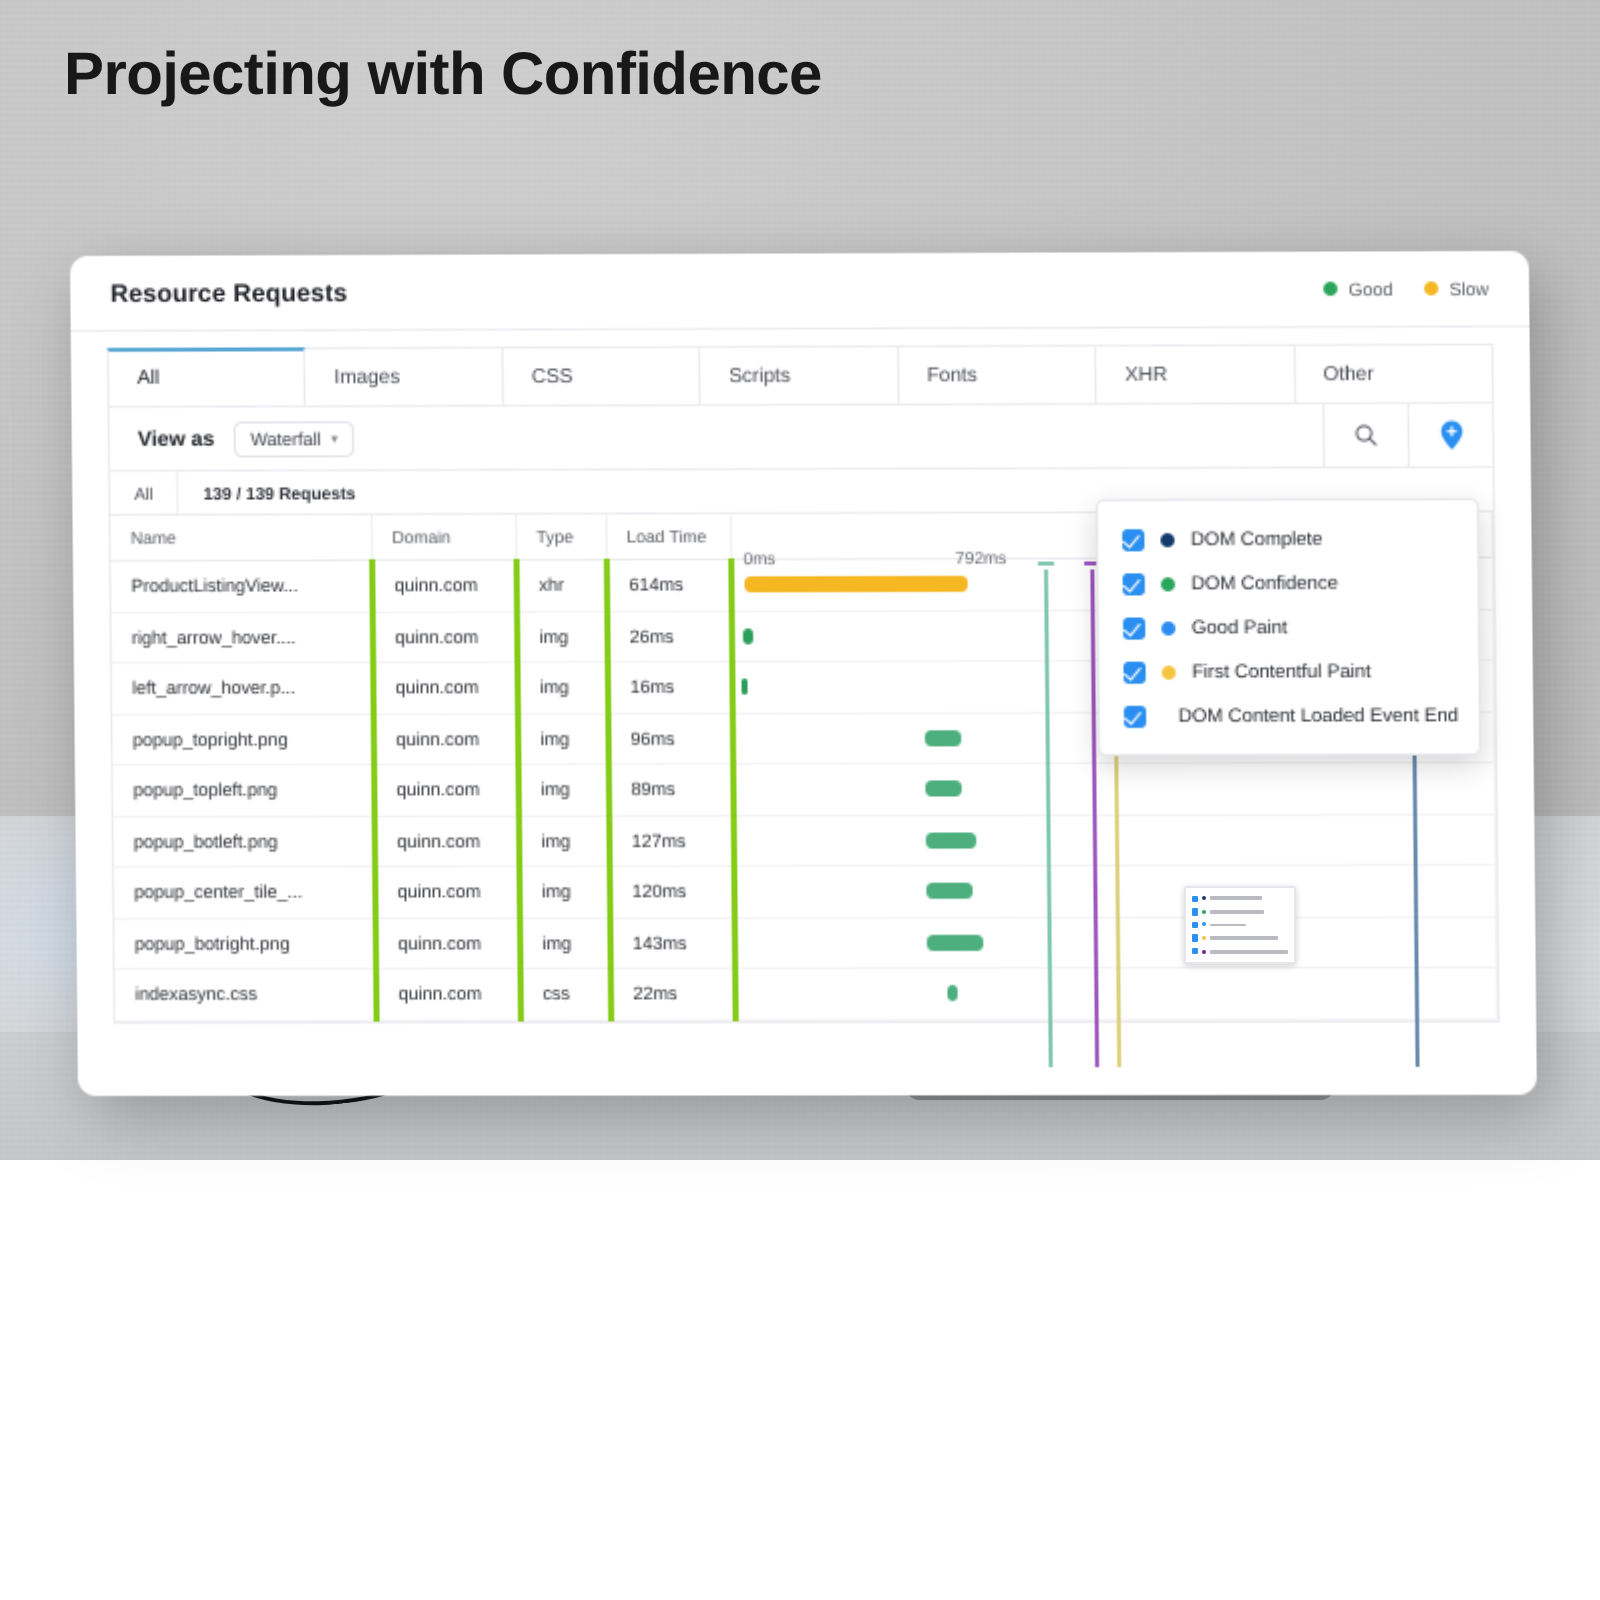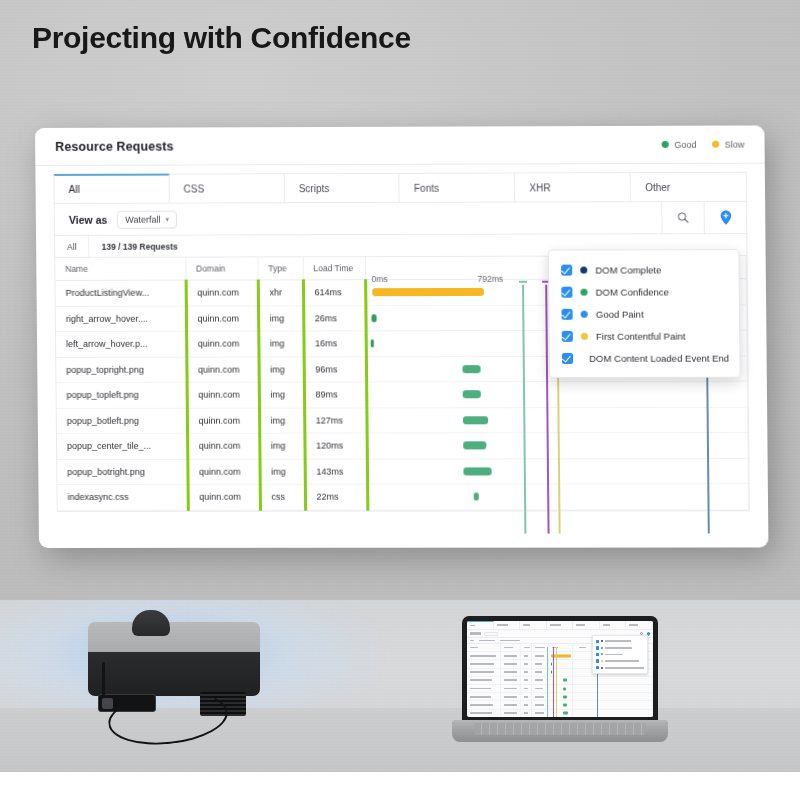--- a/index.html
+++ b/index.html
@@ -6,21 +6,21 @@
   * { box-sizing: border-box; margin: 0; padding: 0; }
   html, body {
     width: 800px; height: 800px;
     overflow: hidden;
     font-family: "Liberation Sans", sans-serif;
   }
 
   
   #scene {
     position: relative;
-    width: 800px; height: 772px;
+    width: 800px; height: 580px;
     background:
       radial-gradient(ellipse 900px 500px at 30% 10%, #cfcfcf 0%, #c2c2c2 55%, #bdbdbd 100%);
   }
   #scene::after{
     content:"";
     position:absolute; inset:0;
     pointer-events:none;
     opacity:.16;
     background-image:
       repeating-linear-gradient(0deg, rgba(0,0,0,.05) 0 1px, transparent 1px 3px),
@@ -297,20 +297,23 @@
             <span>Slow</span>
           </div>
         </div>
       </div>
 
       <div class="tabs">
         <div class="tab active">
             <span>All</span>
           </div>
         <div class="tab">
+            <span>Images</span>
+          </div>
+        <div class="tab">
             <span>CSS</span>
           </div>
         <div class="tab">
             <span>Scripts</span>
           </div>
         <div class="tab">
             <span>Fonts</span>
           </div>
         <div class="tab">
             <span>XHR</span>

